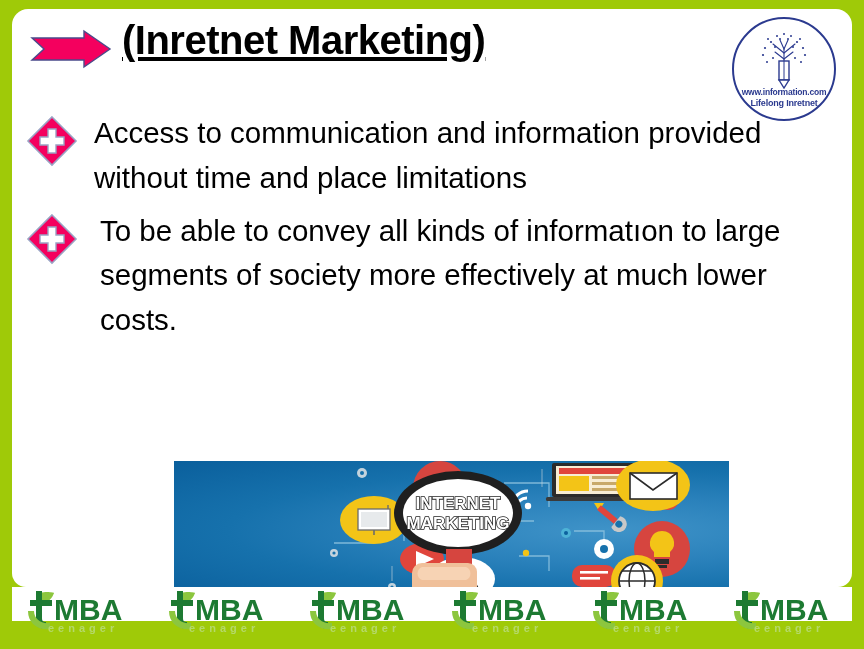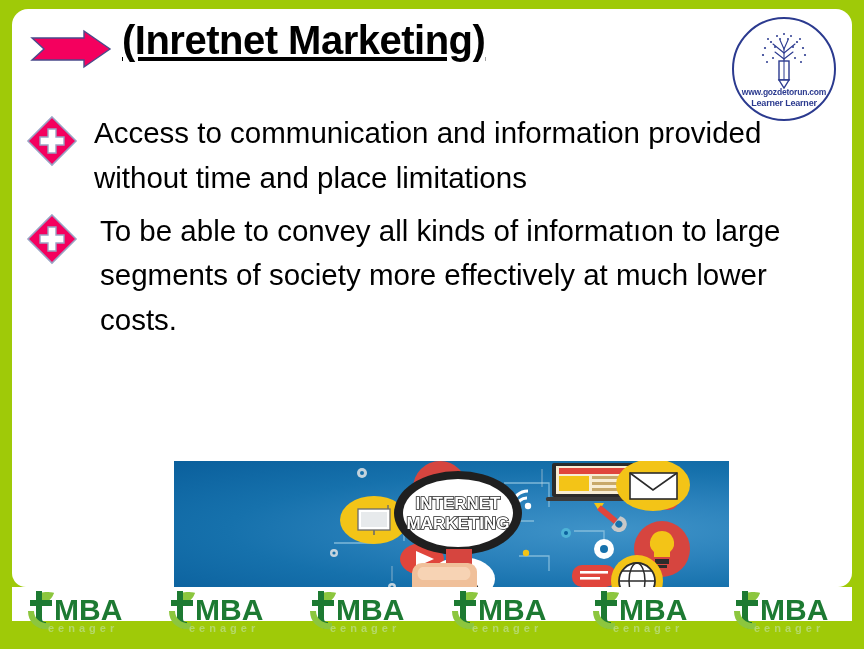--- a/index.html
+++ b/index.html
@@ -225,22 +225,22 @@
             <circle cx="37" cy="8" r="1"></circle>
           <circle cx="24" cy="16" r="1"></circle>
             <circle cx="42" cy="16" r="1"></circle>
         </g>
 
         <rect x="28" y="30" width="10" height="19" fill="#ffffff" stroke="#2b3a8f" stroke-width="1.4"></rect>
         <polygon points="28,49 38,49 33,57" fill="#ffffff" stroke="#2b3a8f" stroke-width="1.4"></polygon>
         <line x1="33" y1="30" x2="33" y2="49" stroke="#2b3a8f" stroke-width="1"></line>
       </svg>
 
-      <div class="line1">www.gozdetorun.com</div>
-      <div class="line2">Learner Learner</div>
+      <div class="line1">www.information.com</div>
+      <div class="line2">Lifelong Inretnet</div>
     </div>
 
     <div class="bullets">
 
       <div class="bullet-row b2">
         <svg class="bullet-marker" viewBox="0 0 52 52">
           <polygon points="26,2 50,26 26,50 2,26" fill="#f4005e" stroke="#9aa2c4" stroke-width="1.6"></polygon>
           <path d="M22,14 L30,14 L30,22 L38,22 L38,30 L30,30 L30,38 L22,38 L22,30 L14,30 L14,22 L22,22 Z" fill="#ffffff" stroke="#9aa2c4" stroke-width="1.4"></path>
         </svg>
         <div class="bullet-text">Access to communication and information provided without time and place limitations</div>

